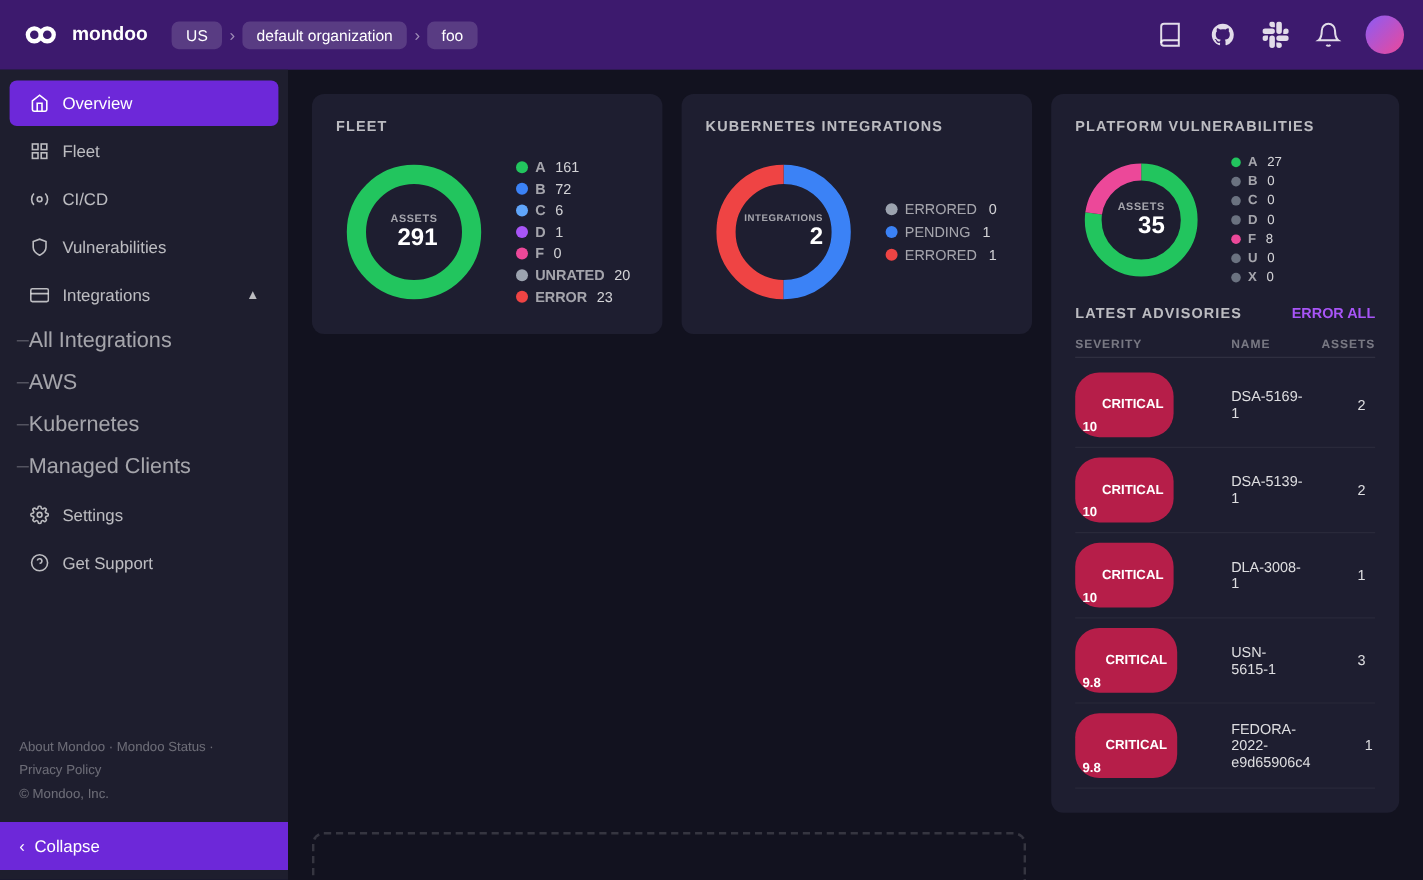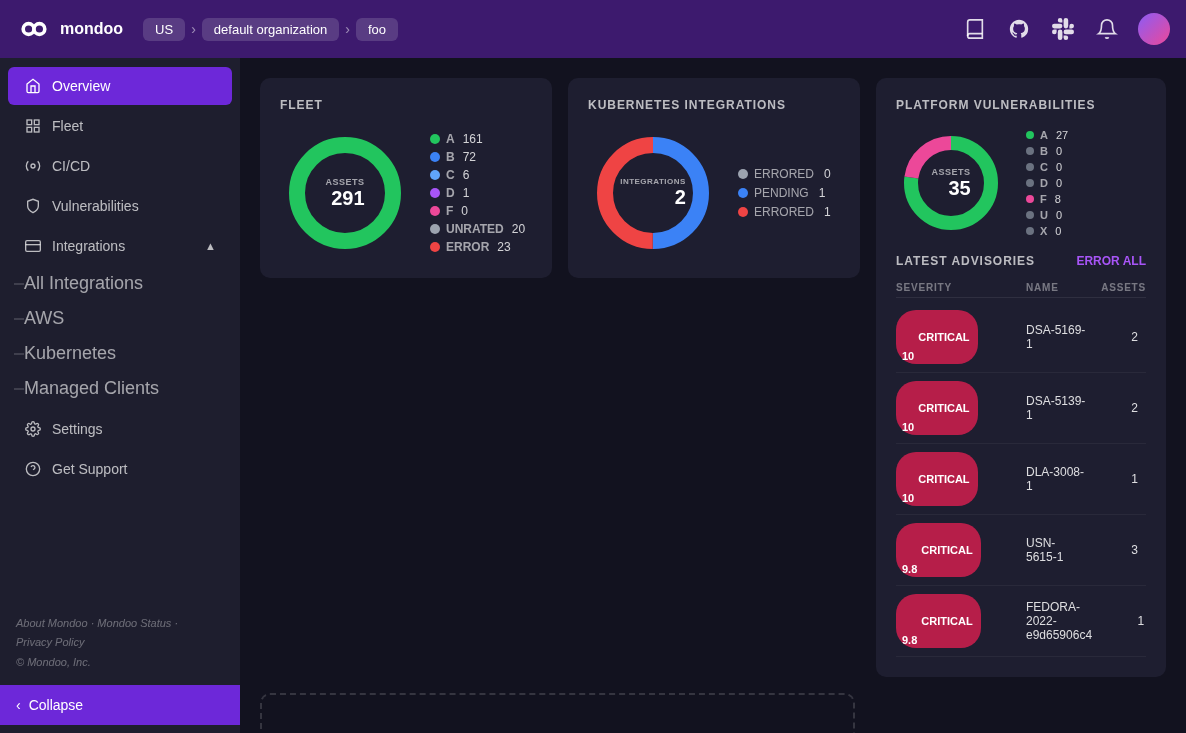--- a/index.html
+++ b/index.html
@@ -124,21 +124,20 @@
       width: 10px;
       height: 1px;
       background: rgba(255,255,255,0.3);
     }
     .sidebar-spacer { flex: 1; }
     .sidebar-footer {
       padding: 8px 16px;
       font-size: 11px;
       color: rgba(255,255,255,0.35);
       line-height: 1.8;
-      font-style: italic;
     }
     .sidebar-collapse {
       display: flex;
       align-items: center;
       gap: 8px;
       padding: 12px 16px;
       background: #6d28d9;
       cursor: pointer;
       font-size: 14px;
       color: #fff;

